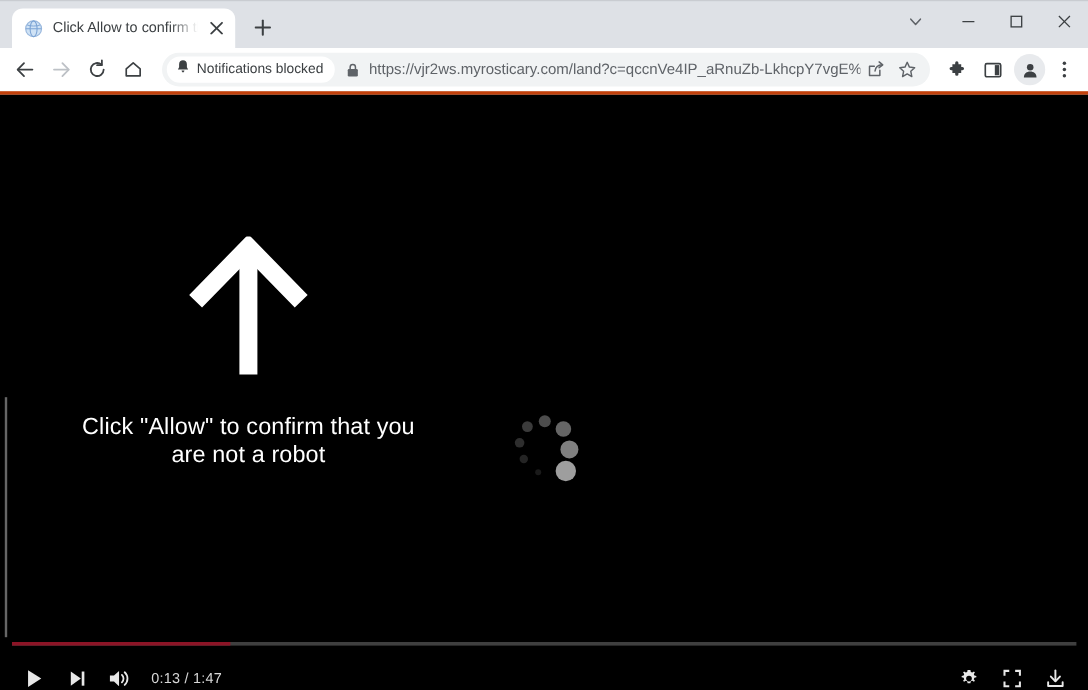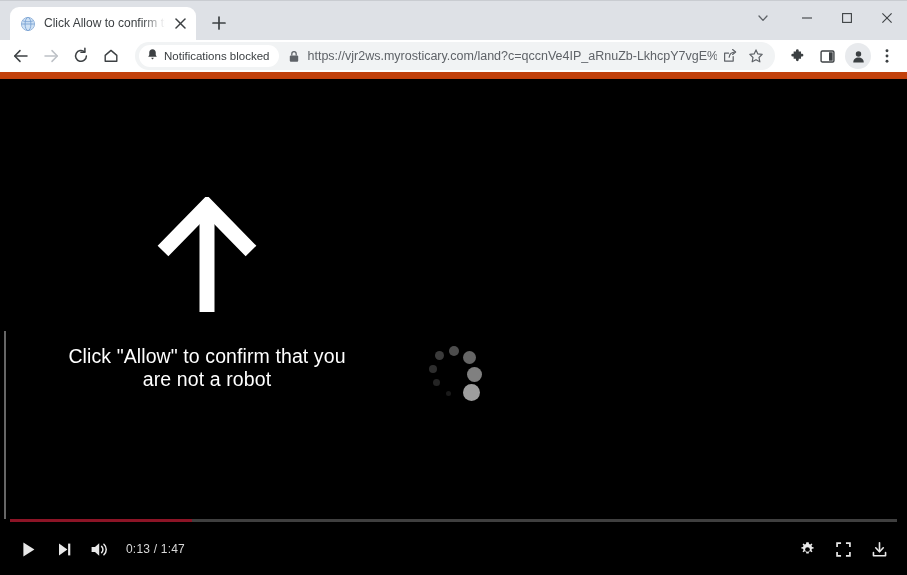--- a/index.html
+++ b/index.html
@@ -73,21 +73,21 @@
   .wc-btn.tabsearch { width: 36px; margin-right: 6px; }
 
   
   .toolbar {
     height: 39px;
     background: #ffffff;
     display: flex;
     align-items: center;
     padding: 0 6px 0 7px;
     flex: none;
-    border-bottom: 7px solid #c2410c;
+    border-bottom: 3px solid #c2410c;
     text-align: center;
   }
   .nav-btn {
     width: 28px; height: 28px;
     display: flex; align-items: center; justify-content: center;
     border-radius: 50%;
     flex: none;
     margin-right: 2px;
   }
   .omnibox {
@@ -193,21 +193,21 @@
     position: absolute;
     display: block;
     border-radius: 50%;
     background: #ffffff;
   }
 
   
   .player {
     position: absolute;
     left: 0; right: 0; bottom: 0;
-    height: 56px;
+    height: 40px;
     background: #000000;
   }
   .progress {
     position: absolute;
     left: 10px; right: 10px; top: 0;
     height: 3px;
     background: #3f3f3f;
   }
   .progress .played {
     position: absolute; left: 0; top: 0; bottom: 0;

